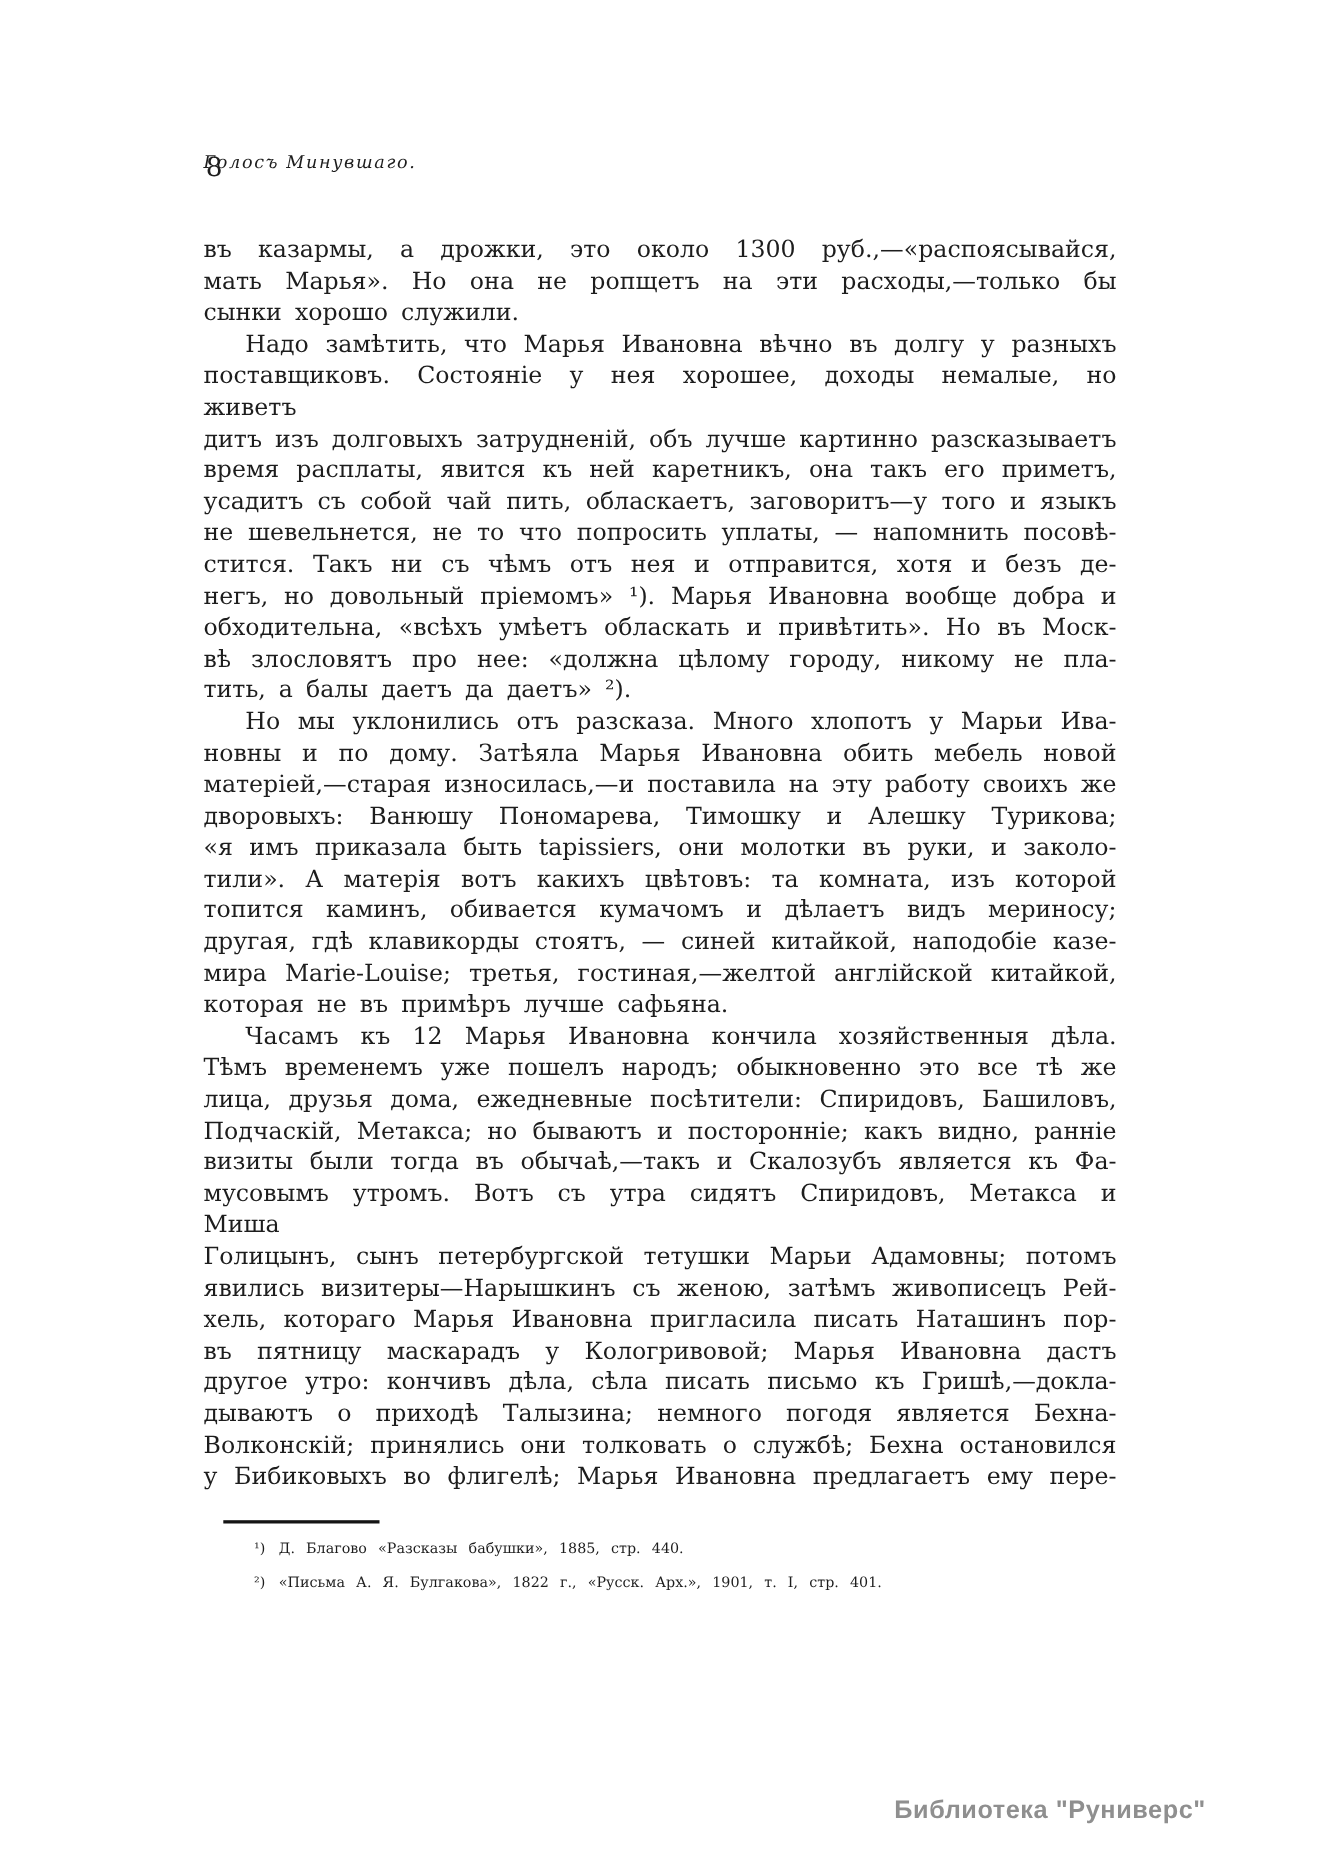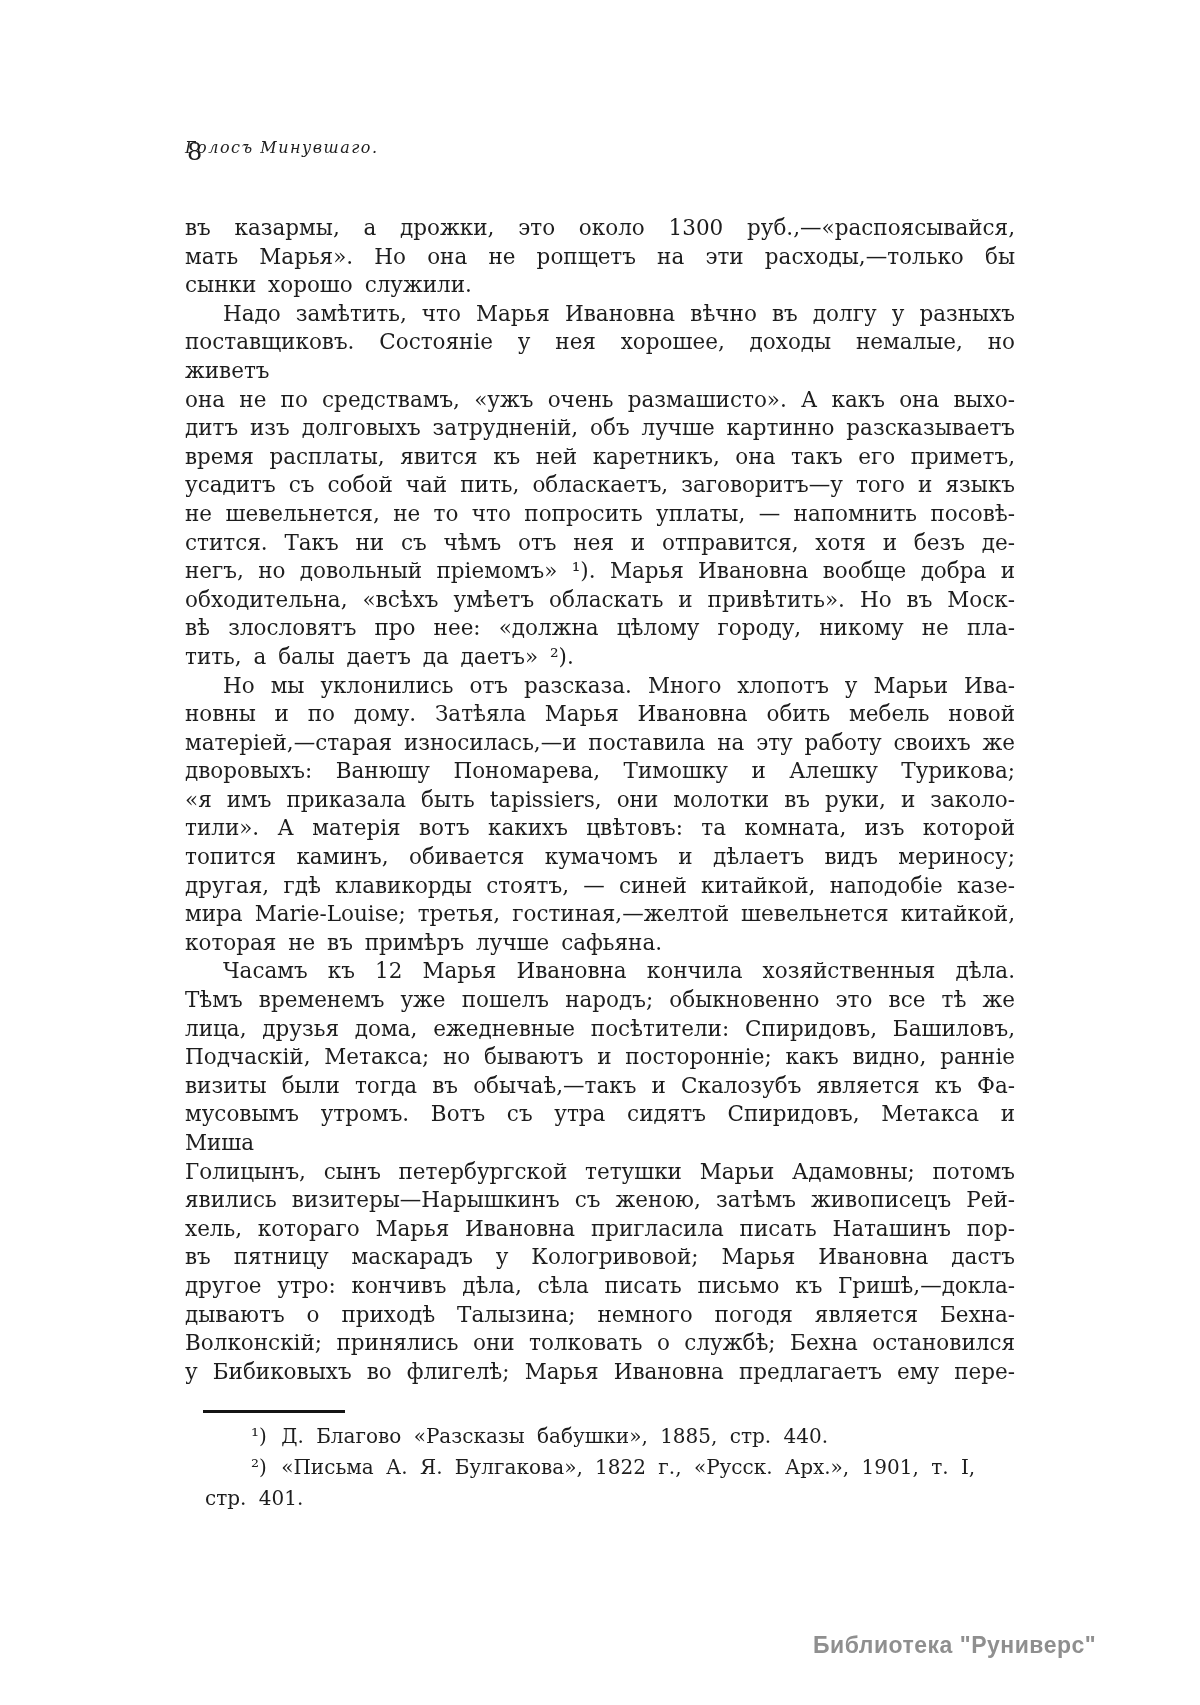--- a/index.html
+++ b/index.html
@@ -54,24 +54,23 @@
   .line.indent { text-indent: 38px; }
   .footnote-sep {
     margin-top: 24px;
     margin-left: 18px;
     width: 142px;
     border: 0;
     border-top: 3px solid #141414;
   }
   .footnotes {
     margin-top: 8px;
-    font-size: 20px;
+    font-size: 13px;
     line-height: 31px;
     word-spacing: 6px;
-    margin-left: 20px;
   }
   .footnote { text-indent: 46px; }
   .fn-marker { margin-right: 2px; }
   .watermark {
     position: absolute;
     left: 813px;
     top: 1632px;
     font-family: "Liberation Sans", sans-serif;
     font-size: 23px;
     font-weight: bold;
@@ -92,41 +91,40 @@
 
     <div class="body-text">
         <div class="para">
           <div class="line">въ казармы, а дрожки, это около 1300 руб.,—«распоясывайся,</div>
           <div class="line">мать Марья». Но она не ропщетъ на эти расходы,—только бы</div>
           <div class="line no-stretch">сынки хорошо служили.</div>
         </div>
         <div class="para">
           <div class="line indent">Надо замѣтить, что Марья Ивановна вѣчно въ долгу у разныхъ</div>
           <div class="line">поставщиковъ. Состояніе у нея хорошее, доходы немалые, но живетъ</div>
-          <div class="line">она не по средствамъ, «ужъ очень размашисто». А какъ она выхо-</div>
           <div class="line">дитъ изъ долговыхъ затрудненій, объ лучше картинно разсказываетъ</div>
           <div class="line">время расплаты, явится къ ней каретникъ, она такъ его приметъ,</div>
           <div class="line">усадитъ съ собой чай пить, обласкаетъ, заговоритъ—у того и языкъ</div>
           <div class="line">не шевельнется, не то что попросить уплаты, — напомнить посовѣ-</div>
           <div class="line">стится. Такъ ни съ чѣмъ отъ нея и отправится, хотя и безъ де-</div>
           <div class="line">негъ, но довольный пріемомъ» ¹). Марья Ивановна вообще добра и</div>
           <div class="line">обходительна, «всѣхъ умѣетъ обласкать и привѣтить». Но въ Моск-</div>
           <div class="line">вѣ злословятъ про нее: «должна цѣлому городу, никому не пла-</div>
           <div class="line no-stretch">тить, а балы даетъ да даетъ» ²).</div>
         </div>
         <div class="para">
           <div class="line indent">Но мы уклонились отъ разсказа. Много хлопотъ у Марьи Ива-</div>
           <div class="line">новны и по дому. Затѣяла Марья Ивановна обить мебель новой</div>
           <div class="line">матеріей,—старая износилась,—и поставила на эту работу своихъ же</div>
           <div class="line">дворовыхъ: Ванюшу Пономарева, Тимошку и Алешку Турикова;</div>
           <div class="line">«я имъ приказала быть tapissiers, они молотки въ руки, и заколо-</div>
           <div class="line">тили». А матерія вотъ какихъ цвѣтовъ: та комната, изъ которой</div>
           <div class="line">топится каминъ, обивается кумачомъ и дѣлаетъ видъ мериносу;</div>
           <div class="line">другая, гдѣ клавикорды стоятъ, — синей китайкой, наподобіе казе-</div>
-          <div class="line">мира Marie-Louise; третья, гостиная,—желтой шевельнется китайкой,</div>
+          <div class="line">мира Marie-Louise; третья, гостиная,—желтой англійской китайкой,</div>
           <div class="line no-stretch">которая не въ примѣръ лучше сафьяна.</div>
         </div>
         <div class="para">
           <div class="line indent">Часамъ къ 12 Марья Ивановна кончила хозяйственныя дѣла.</div>
           <div class="line">Тѣмъ временемъ уже пошелъ народъ; обыкновенно это все тѣ же</div>
           <div class="line">лица, друзья дома, ежедневные посѣтители: Спиридовъ, Башиловъ,</div>
           <div class="line">Подчаскій, Метакса; но бываютъ и посторонніе; какъ видно, ранніе</div>
           <div class="line">визиты были тогда въ обычаѣ,—такъ и Скалозубъ является къ Фа-</div>
           <div class="line">мусовымъ утромъ. Вотъ съ утра сидятъ Спиридовъ, Метакса и Миша</div>
           <div class="line">Голицынъ, сынъ петербургской тетушки Марьи Адамовны; потомъ</div>

